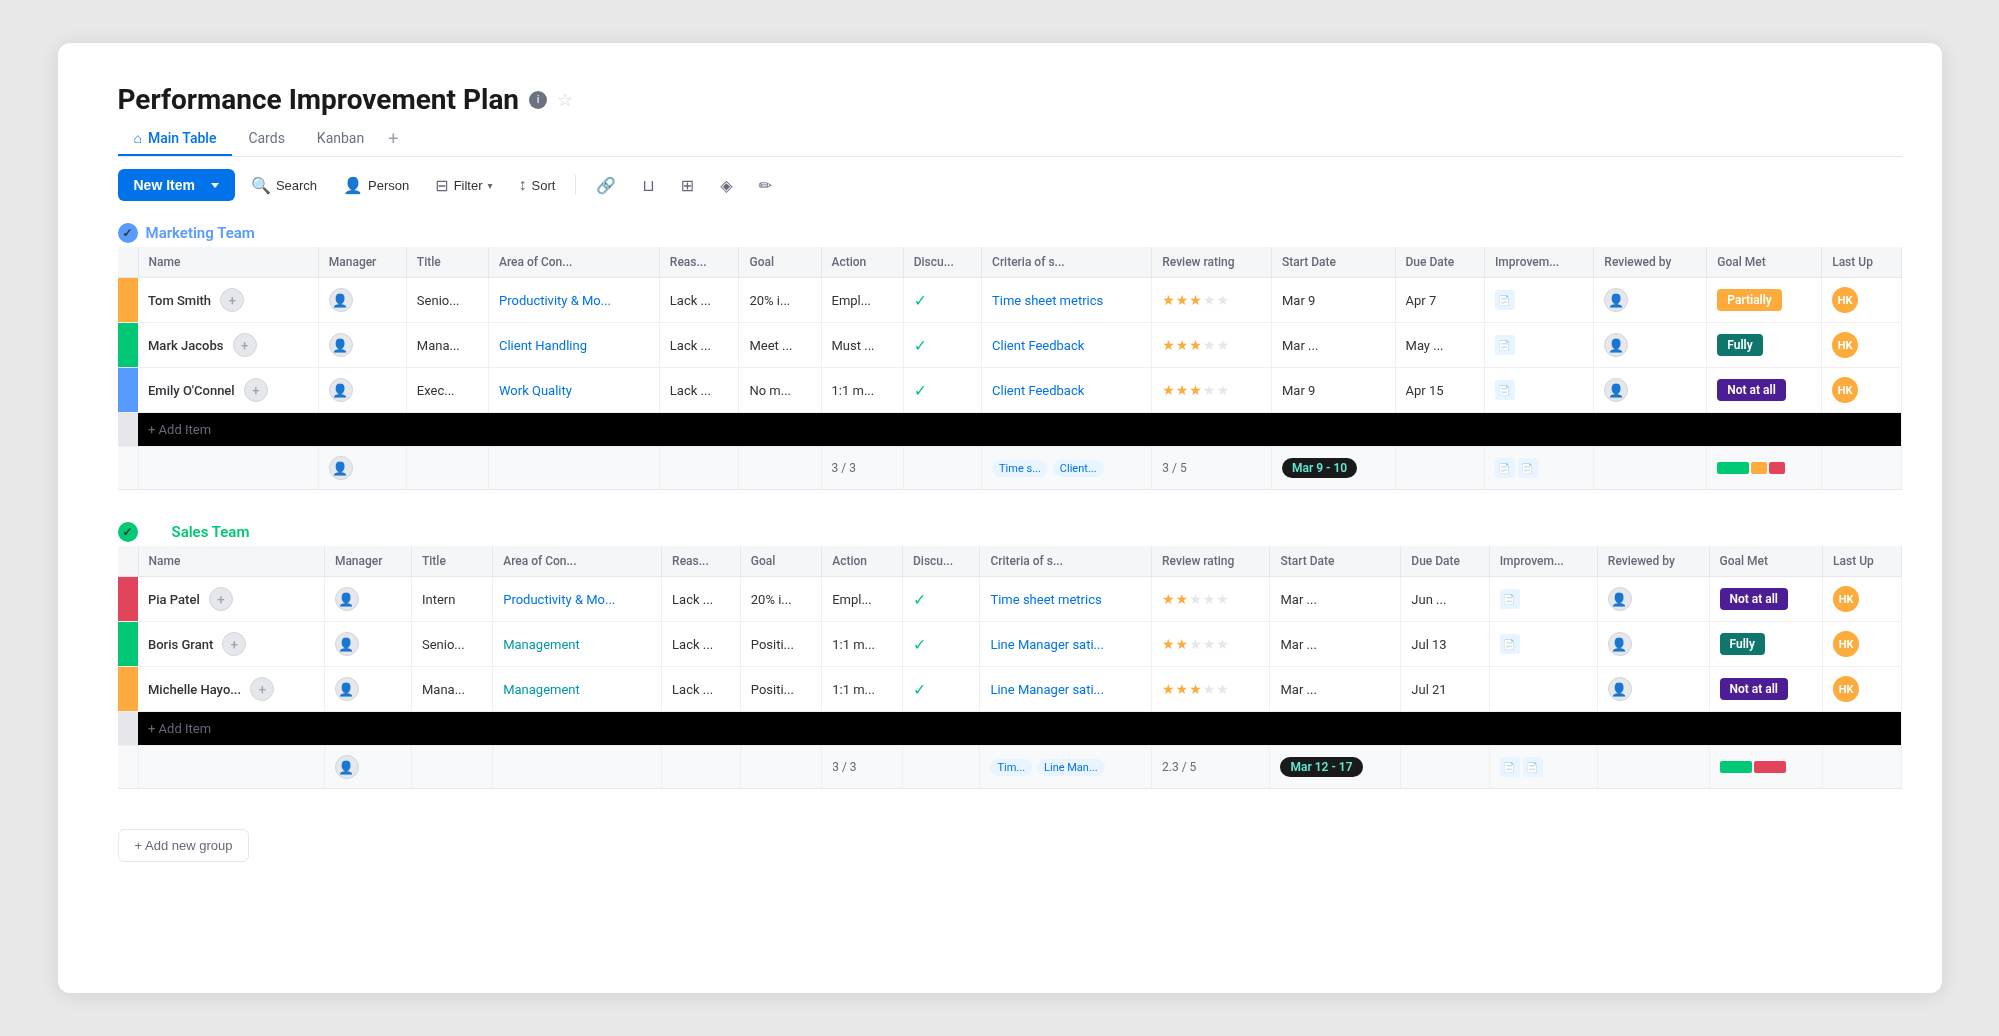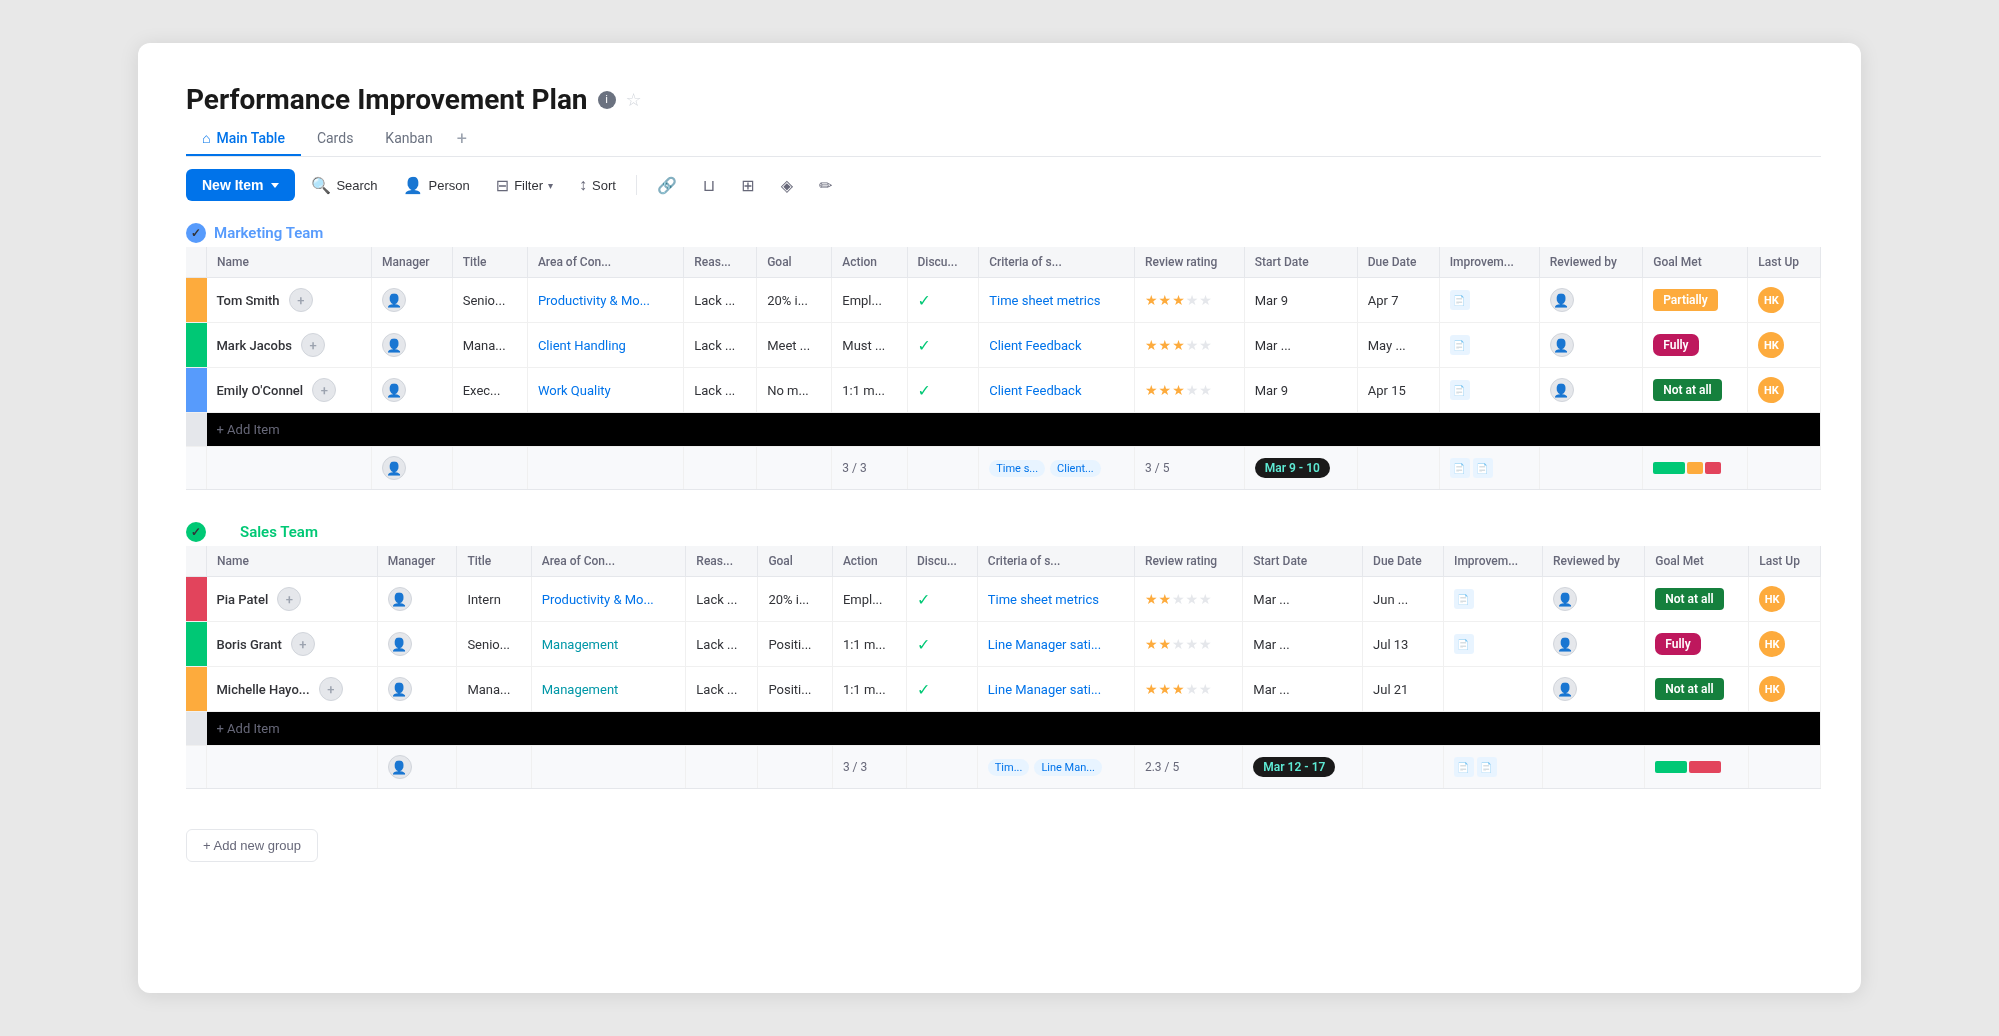--- a/index.html
+++ b/index.html
@@ -9,23 +9,23 @@
       display: flex;
       justify-content: center;
       align-items: center;
       min-height: 100vh;
       padding: 20px;
     }
     .app-container {
       background: #fff;
       border-radius: 12px;
       box-shadow: 0 2px 20px rgba(0,0,0,0.1);
-      width: 1723px;
+      width: 1884px;
       min-height: 950px;
-      padding: 40px 40px 40px 48px;
+      padding: 40px 40px 40px 60px;
       overflow: hidden;
     }
     .page-title-row {
       display: flex;
       align-items: center;
       gap: 10px;
       margin-bottom: 4px;
     }
     .page-title {
       font-size: 28px;
@@ -92,21 +92,21 @@
       background: #0073ea;
       color: #fff;
       border: none;
       border-radius: 6px;
       padding: 8px 16px;
       font-size: 14px;
       font-weight: 600;
       cursor: pointer;
       display: flex;
       align-items: center;
-      gap: 4px;
+      gap: 12px;
     }
     .btn-new-item .arrow {
       width: 0; height: 0;
       border-left: 4px solid transparent;
       border-right: 4px solid transparent;
       border-top: 5px solid #fff;
       margin-left: 4px;
     }
     .toolbar-btn {
       background: none;
@@ -215,22 +215,22 @@
     .star-empty { color: #e5e7eb; }
     .badge {
       display: inline-block;
       padding: 4px 10px;
       border-radius: 4px;
       font-size: 12px;
       font-weight: 600;
       color: #fff;
     }
     .badge-partial { background: #fdab3d; }
-    .badge-full { background: #be185d; border-radius: 7px; }
-    .badge-not { background: #15803d; }
+    .badge-full { background: #0f766e; }
+    .badge-not { background: #4c1d95; }
     .add-item-row td {
       color: #676879;
       cursor: pointer;
       font-size: 13px;
       background: #000000;
     }
     .summary-row td {
       background: #f8f9fb;
       font-size: 12px;
       color: #676879;

